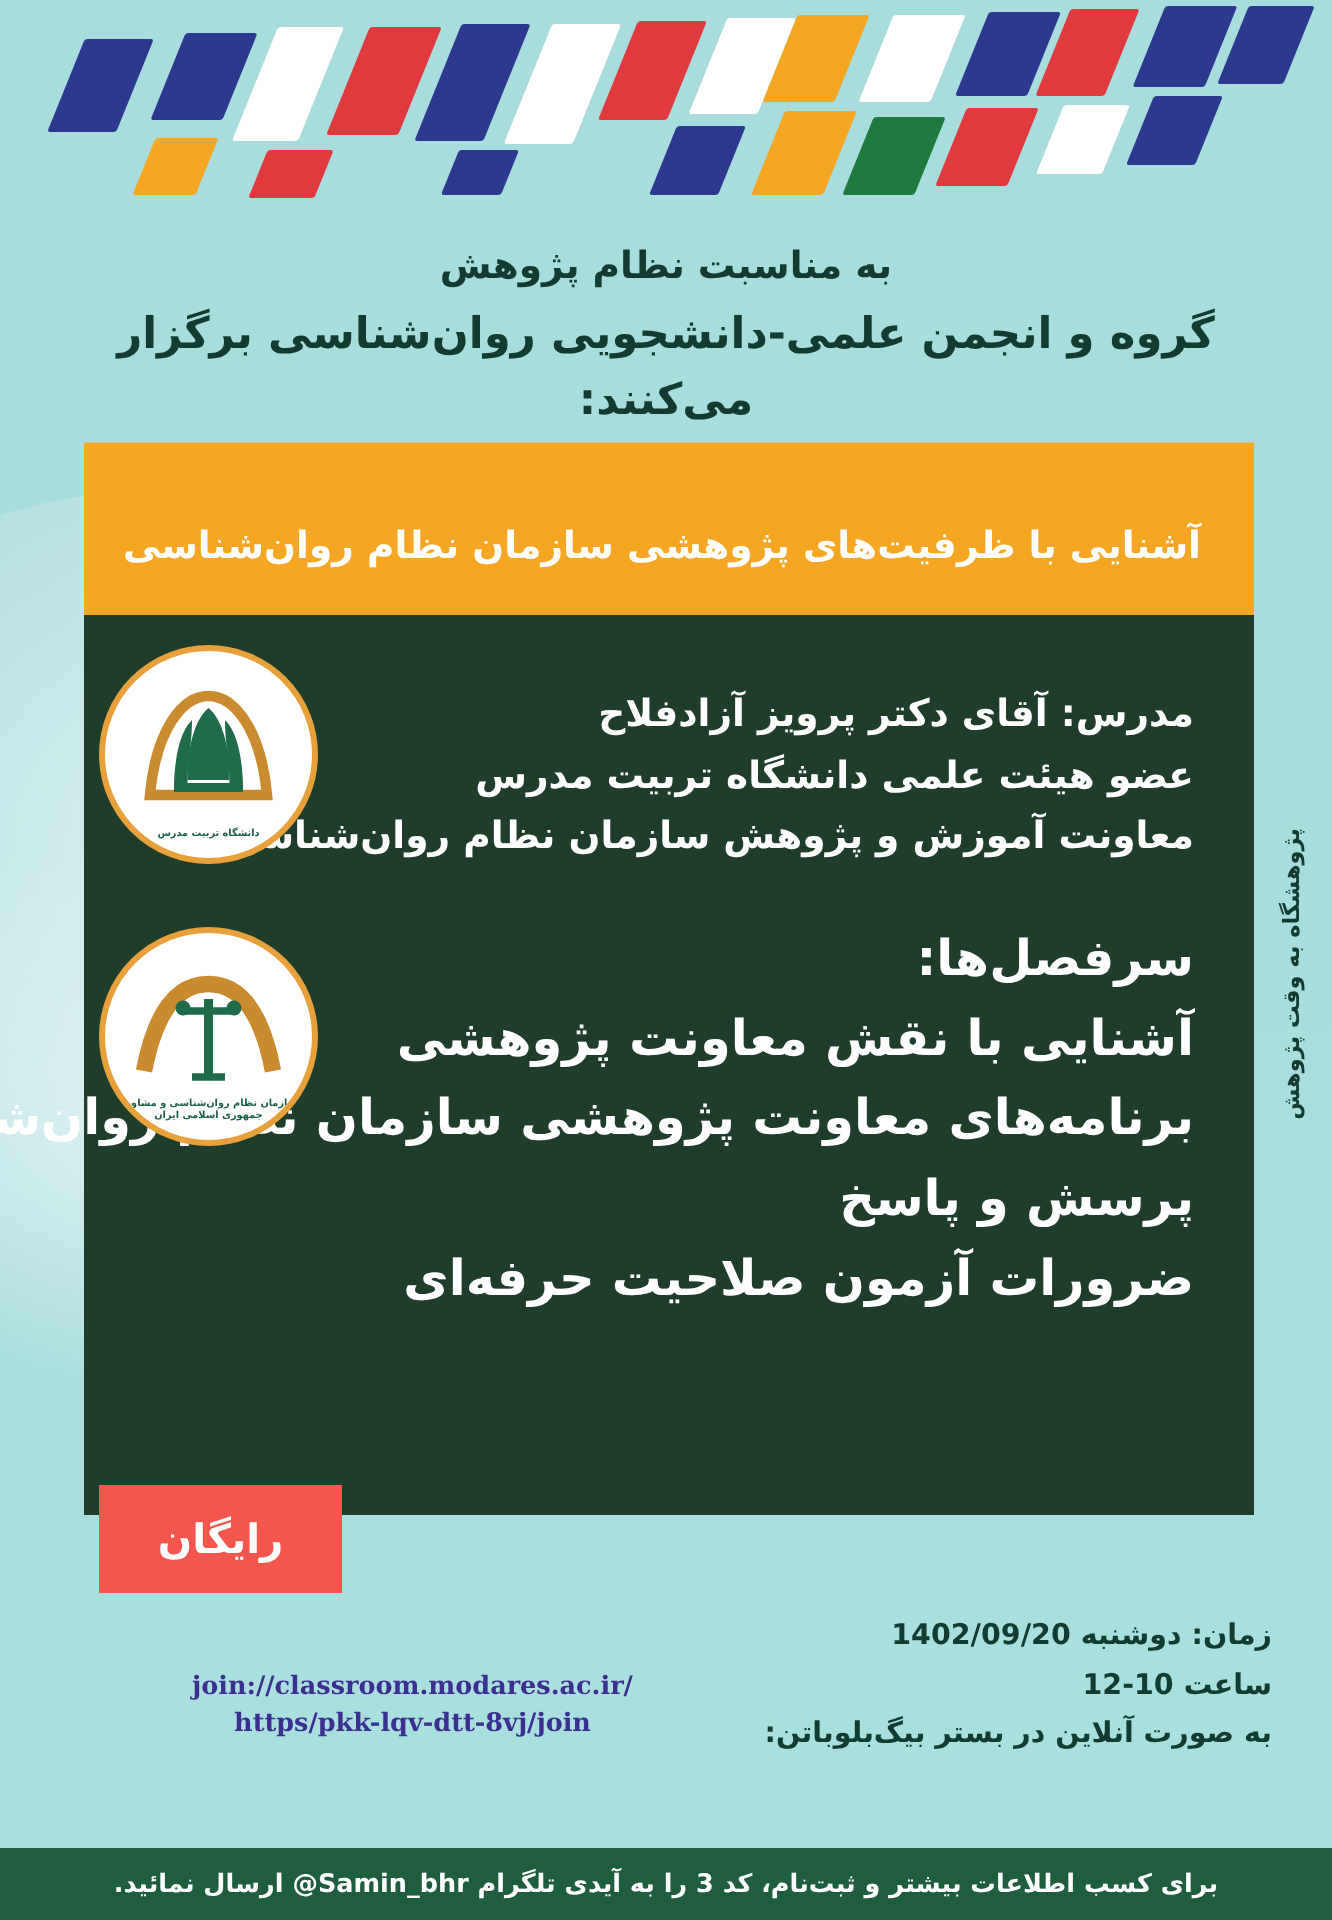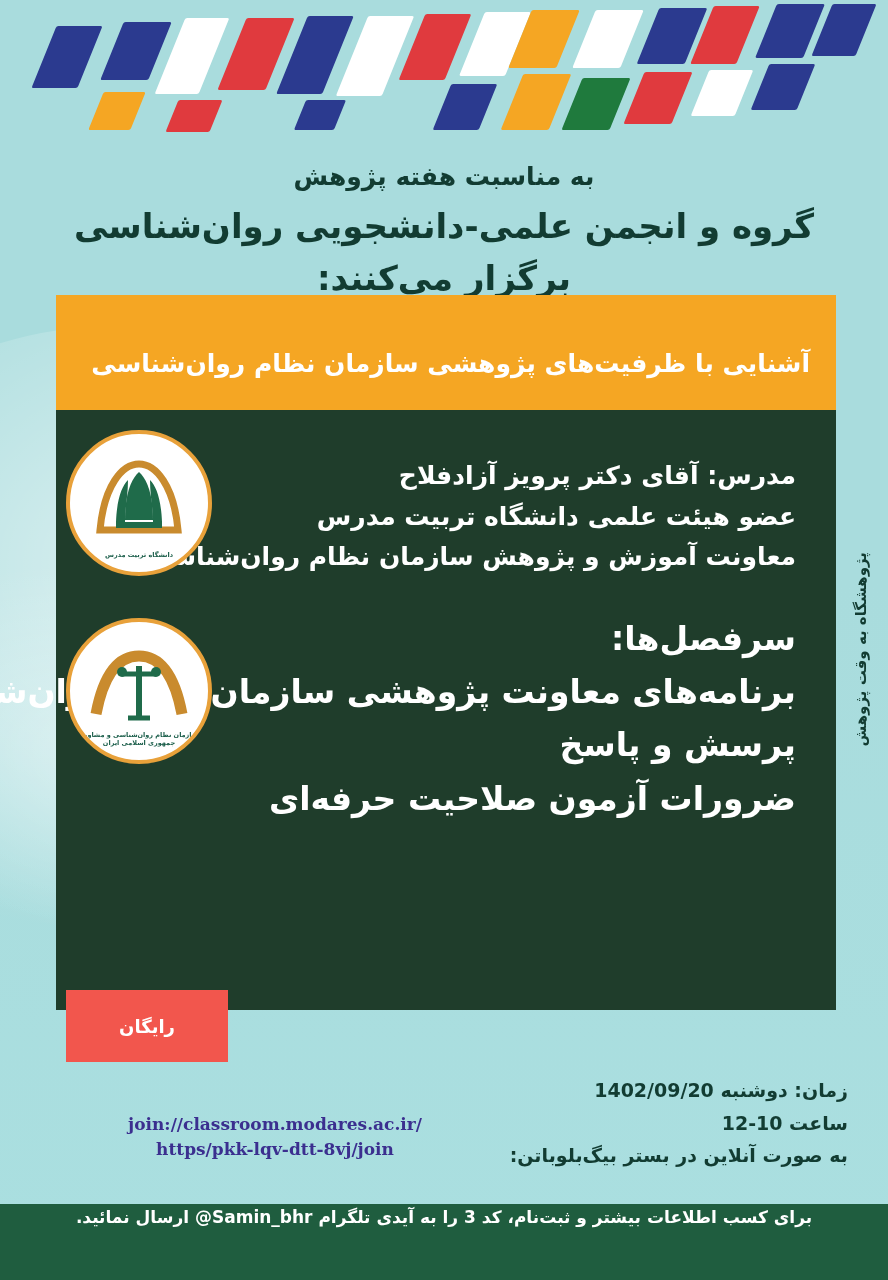--- a/index.html
+++ b/index.html
@@ -69,38 +69,38 @@
     padding: 0 26px;
   }
   .head-line1 {
     font-size: 25px;
     font-weight: bold;
     color: #123c32;
     letter-spacing: 0;
     line-height: 1.5;
   }
   .head-line2 {
-    font-size: 34px;
+    font-size: 29px;
     font-weight: bold;
     color: #123c32;
     line-height: 1.55;
     margin-top: 4px;
   }
 
   
   .title-band {
     position: absolute;
     top: 295px;
     right: 52px;
     width: 780px;
     height: 139px;
     background: #f5a623;
     display: flex;
     align-items: center;
-    justify-content: flex-start;
+    justify-content: flex-end;
     padding: 0 26px;
     box-sizing: border-box;
   }
   .title-band-text {
     color: #ffffff;
     font-size: 25px;
     font-weight: bold;
     line-height: 1.45;
     text-align: center;
   }
@@ -169,21 +169,21 @@
     top: 990px;
     width: 162px;
     height: 72px;
     background: #f2564d;
     display: flex;
     align-items: center;
     justify-content: center;
   }
   .free-badge span {
     color: #ffffff;
-    font-size: 18px;
+    font-size: 27px;
     font-weight: bold;
   }
 
   
   .vertical-text {
     position: absolute;
     right: 18px;
     top: 552px;
     color: #123c32;
     font-size: 15px;
@@ -222,24 +222,24 @@
     line-height: 1.45;
     direction: ltr;
   }
 
   
   .footer {
     position: absolute;
     left: 0;
     right: 0;
     bottom: 0;
-    height: 76px;
+    height: 48px;
     background: #1f5d3f;
     display: flex;
-    align-items: flex-start;
+    align-items: center;
     justify-content: center;
     text-align: center;
     padding: 0 9px;
     box-sizing: border-box;
   }
   .footer-text {
     color: #ffffff;
     font-size: 17px;
     font-weight: bold;
     line-height: 1.55;
@@ -278,34 +278,35 @@
     <div class="bar" style="left:634px; top:72px;  width:48px; height:52px;  background:#e03a3e;"></div>
     <div class="bar" style="left:648px; top:8px;   width:48px; height:56px;  background:#2b3a8f;"></div>
     <div class="bar" style="left:702px; top:6px;   width:46px; height:58px;  background:#e03a3e;"></div>
     <div class="bar" style="left:700px; top:70px;  width:44px; height:46px;  background:#ffffff;"></div>
     <div class="bar" style="left:760px; top:64px;  width:46px; height:46px;  background:#2b3a8f;"></div>
     <div class="bar" style="left:766px; top:4px;   width:48px; height:54px;  background:#2b3a8f;"></div>
     <div class="bar" style="left:822px; top:4px;   width:44px; height:52px;  background:#2b3a8f;"></div>
   </div>
 
   <div class="head-wrap">
-    <div class="head-line1">به مناسبت هفته پژوهش</div>
+    <div class="head-line1">به مناسبت نظام پژوهش</div>
     <div class="head-line2">گروه و انجمن علمی-دانشجویی روان‌شناسی برگزار می‌کنند:</div>
   </div>
 
   <div class="title-band">
     <div class="title-band-text">آشنایی با ظرفیت‌های پژوهشی سازمان نظام روان‌شناسی</div>
   </div>
 
   <div class="card">
     <div class="line">مدرس: آقای دکتر پرویز آزادفلاح</div>
     <div class="line">عضو هیئت علمی دانشگاه تربیت مدرس</div>
     <div class="line">معاونت آموزش و پژوهش سازمان نظام روان‌شناسی</div>
     <div class="gap"></div>
     <div class="topic">سرفصل‌ها:</div>
+    <div class="topic">آشنایی با نقش معاونت پژوهشی</div>
     <div class="topic">برنامه‌های معاونت پژوهشی سازمان نظام روان‌شناسی</div>
     <div class="topic">پرسش و پاسخ</div>
     <div class="topic">ضرورات آزمون صلاحیت حرفه‌ای</div>
   </div>
 
   <div class="logo logo-2">
     <svg width="138" height="138" viewBox="0 0 138 138" aria-hidden="true">
       <circle cx="69" cy="69" r="67" fill="#ffffff"></circle>
       <path d="M26 92 C34 50 50 34 69 34 C88 34 104 50 112 92" fill="none" stroke="#c98b2e" stroke-width="11"></path>
       <rect x="66" y="44" width="6" height="52" fill="#1f6b4a"></rect>

